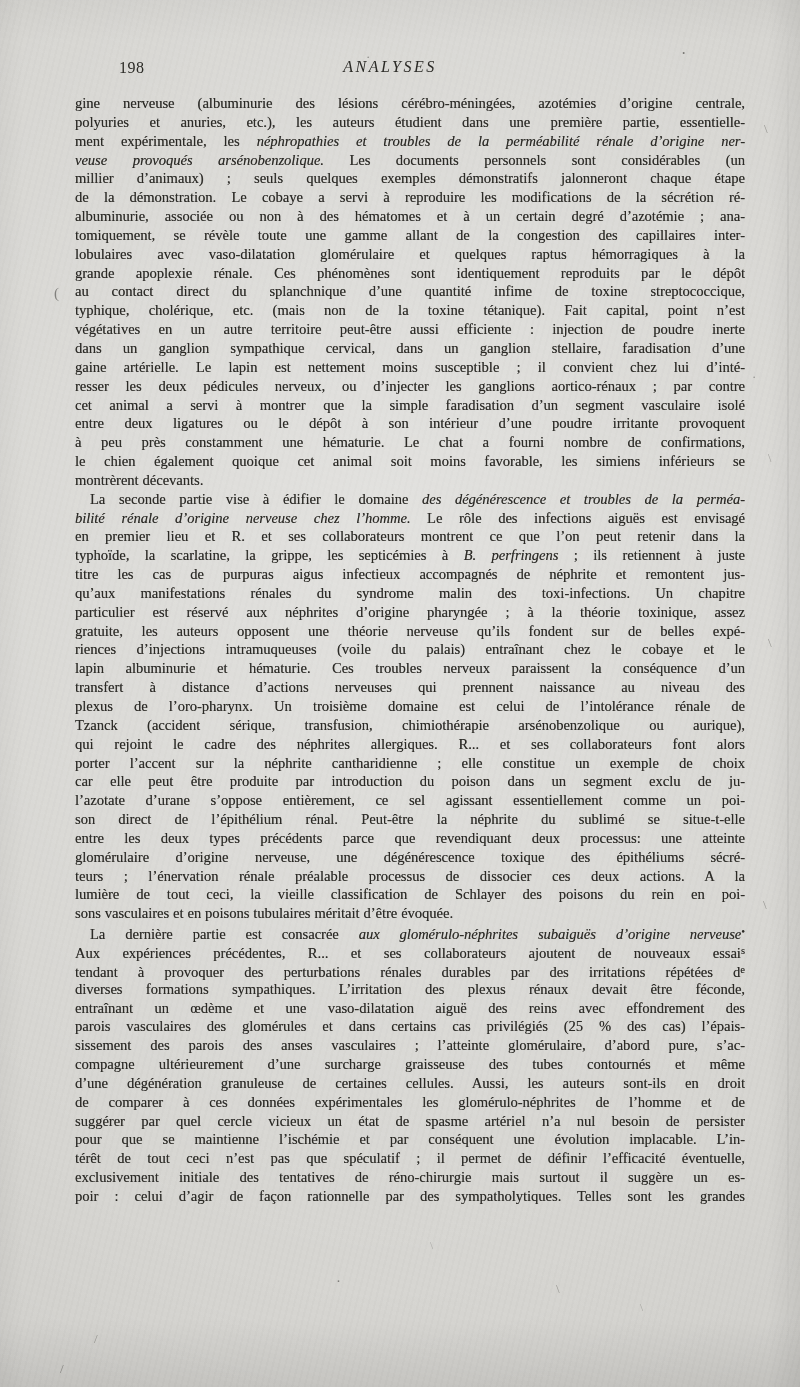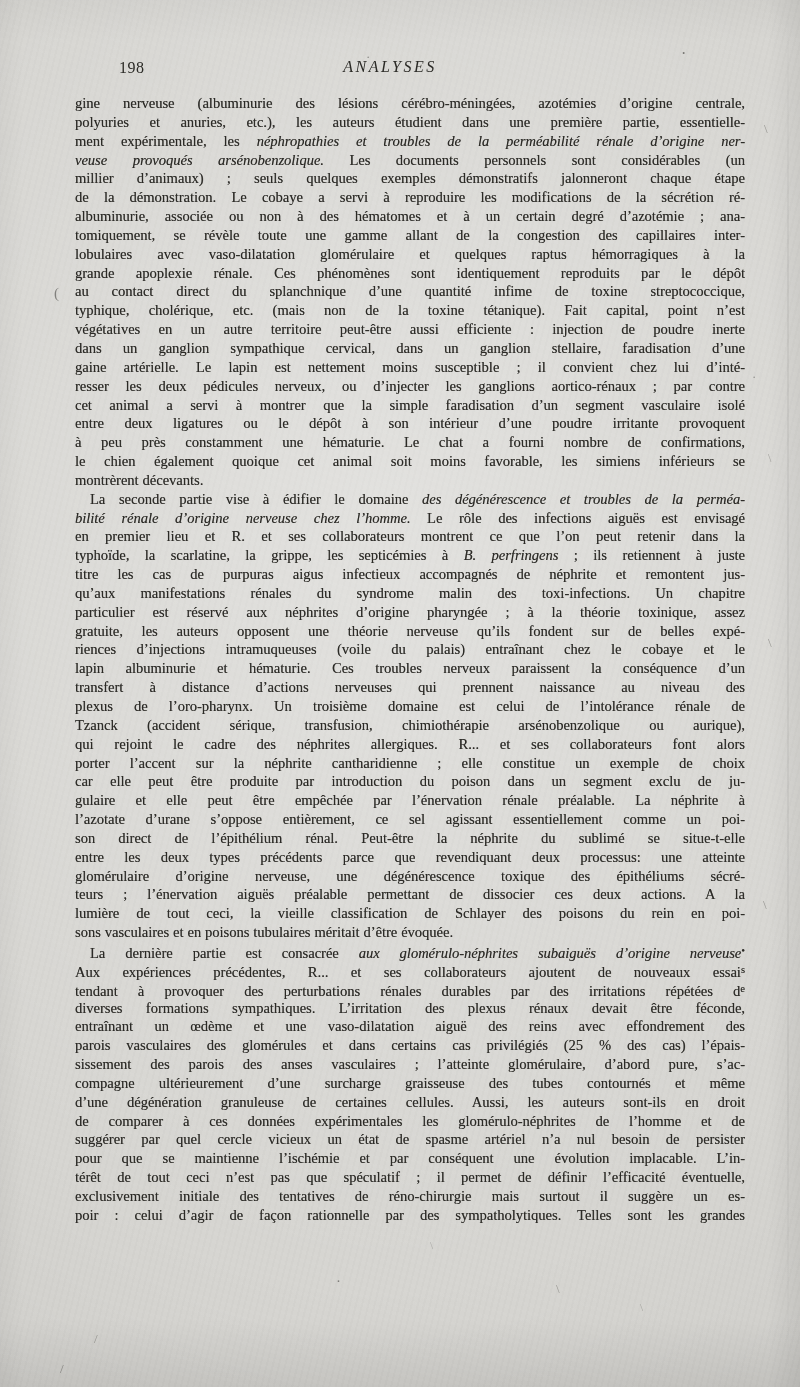--- a/index.html
+++ b/index.html
@@ -99,26 +99,25 @@
     <div class="line"><span>particulier est réservé aux néphrites d’origine pharyngée ; à la théorie toxinique, assez</span></div>
     <div class="line"><span>gratuite, les auteurs opposent une théorie nerveuse qu’ils fondent sur de belles expé-</span></div>
     <div class="line"><span>riences d’injections intramuqueuses (voile du palais) entraînant chez le cobaye et le</span></div>
     <div class="line"><span>lapin albuminurie et hématurie. Ces troubles nerveux paraissent la conséquence d’un</span></div>
     <div class="line"><span>transfert à distance d’actions nerveuses qui prennent naissance au niveau des</span></div>
     <div class="line"><span>plexus de l’oro-pharynx. Un troisième domaine est celui de l’intolérance rénale de</span></div>
     <div class="line"><span>Tzanck (accident sérique, transfusion, chimiothérapie arsénobenzolique ou aurique),</span></div>
     <div class="line"><span>qui rejoint le cadre des néphrites allergiques. R... et ses collaborateurs font alors</span></div>
     <div class="line"><span>porter l’accent sur la néphrite cantharidienne ; elle constitue un exemple de choix</span></div>
     <div class="line"><span>car elle peut être produite par introduction du poison dans un segment exclu de ju-</span></div>
-    <div class="line"><span>gulaire et elle peut être empêchée par l’énervation rénale préalable. La néphrite à</span></div>
     <div class="line"><span>l’azotate d’urane s’oppose entièrement, ce sel agissant essentiellement comme un poi-</span></div>
     <div class="line"><span>son direct de l’épithélium rénal. Peut-être la néphrite du sublimé se situe-t-elle</span></div>
     <div class="line"><span>entre les deux types précédents parce que revendiquant deux processus: une atteinte</span></div>
     <div class="line"><span>glomérulaire d’origine nerveuse, une dégénérescence toxique des épithéliums sécré-</span></div>
-    <div class="line"><span>teurs ; l’énervation aiguës préalable permettant de dissocier ces deux actions. A la</span></div>
+    <div class="line"><span>teurs ; l’énervation rénale préalable processus de dissocier ces deux actions. A la</span></div>
     <div class="line"><span>lumière de tout ceci, la vieille classification de Schlayer des poisons du rein en poi-</span></div>
     <div class="line left"><span>sons vasculaires et en poisons tubulaires méritait d’être évoquée.</span></div>
     <div class="line indent"><span>La dernière partie est consacrée </span><span class="it">aux glomérulo-néphrites subaiguës d’origine nerveuse</span><span class="sup">•</span></div>
     <div class="line"><span>Aux expériences précédentes, R... et ses collaborateurs ajoutent de nouveaux essai</span><span class="sup">s</span></div>
     <div class="line"><span>tendant à provoquer des perturbations rénales durables par des irritations répétées d</span><span class="sup">e</span></div>
     <div class="line"><span>diverses formations sympathiques. L’irritation des plexus rénaux devait être féconde,</span></div>
     <div class="line"><span>entraînant un œdème et une vaso-dilatation aiguë des reins avec effondrement des</span></div>
     <div class="line"><span>parois vasculaires des glomérules et dans certains cas privilégiés (25 % des cas) l’épais-</span></div>
     <div class="line"><span>sissement des parois des anses vasculaires ; l’atteinte glomérulaire, d’abord pure, s’ac-</span></div>
     <div class="line"><span>compagne ultérieurement d’une surcharge graisseuse des tubes contournés et même</span></div>

